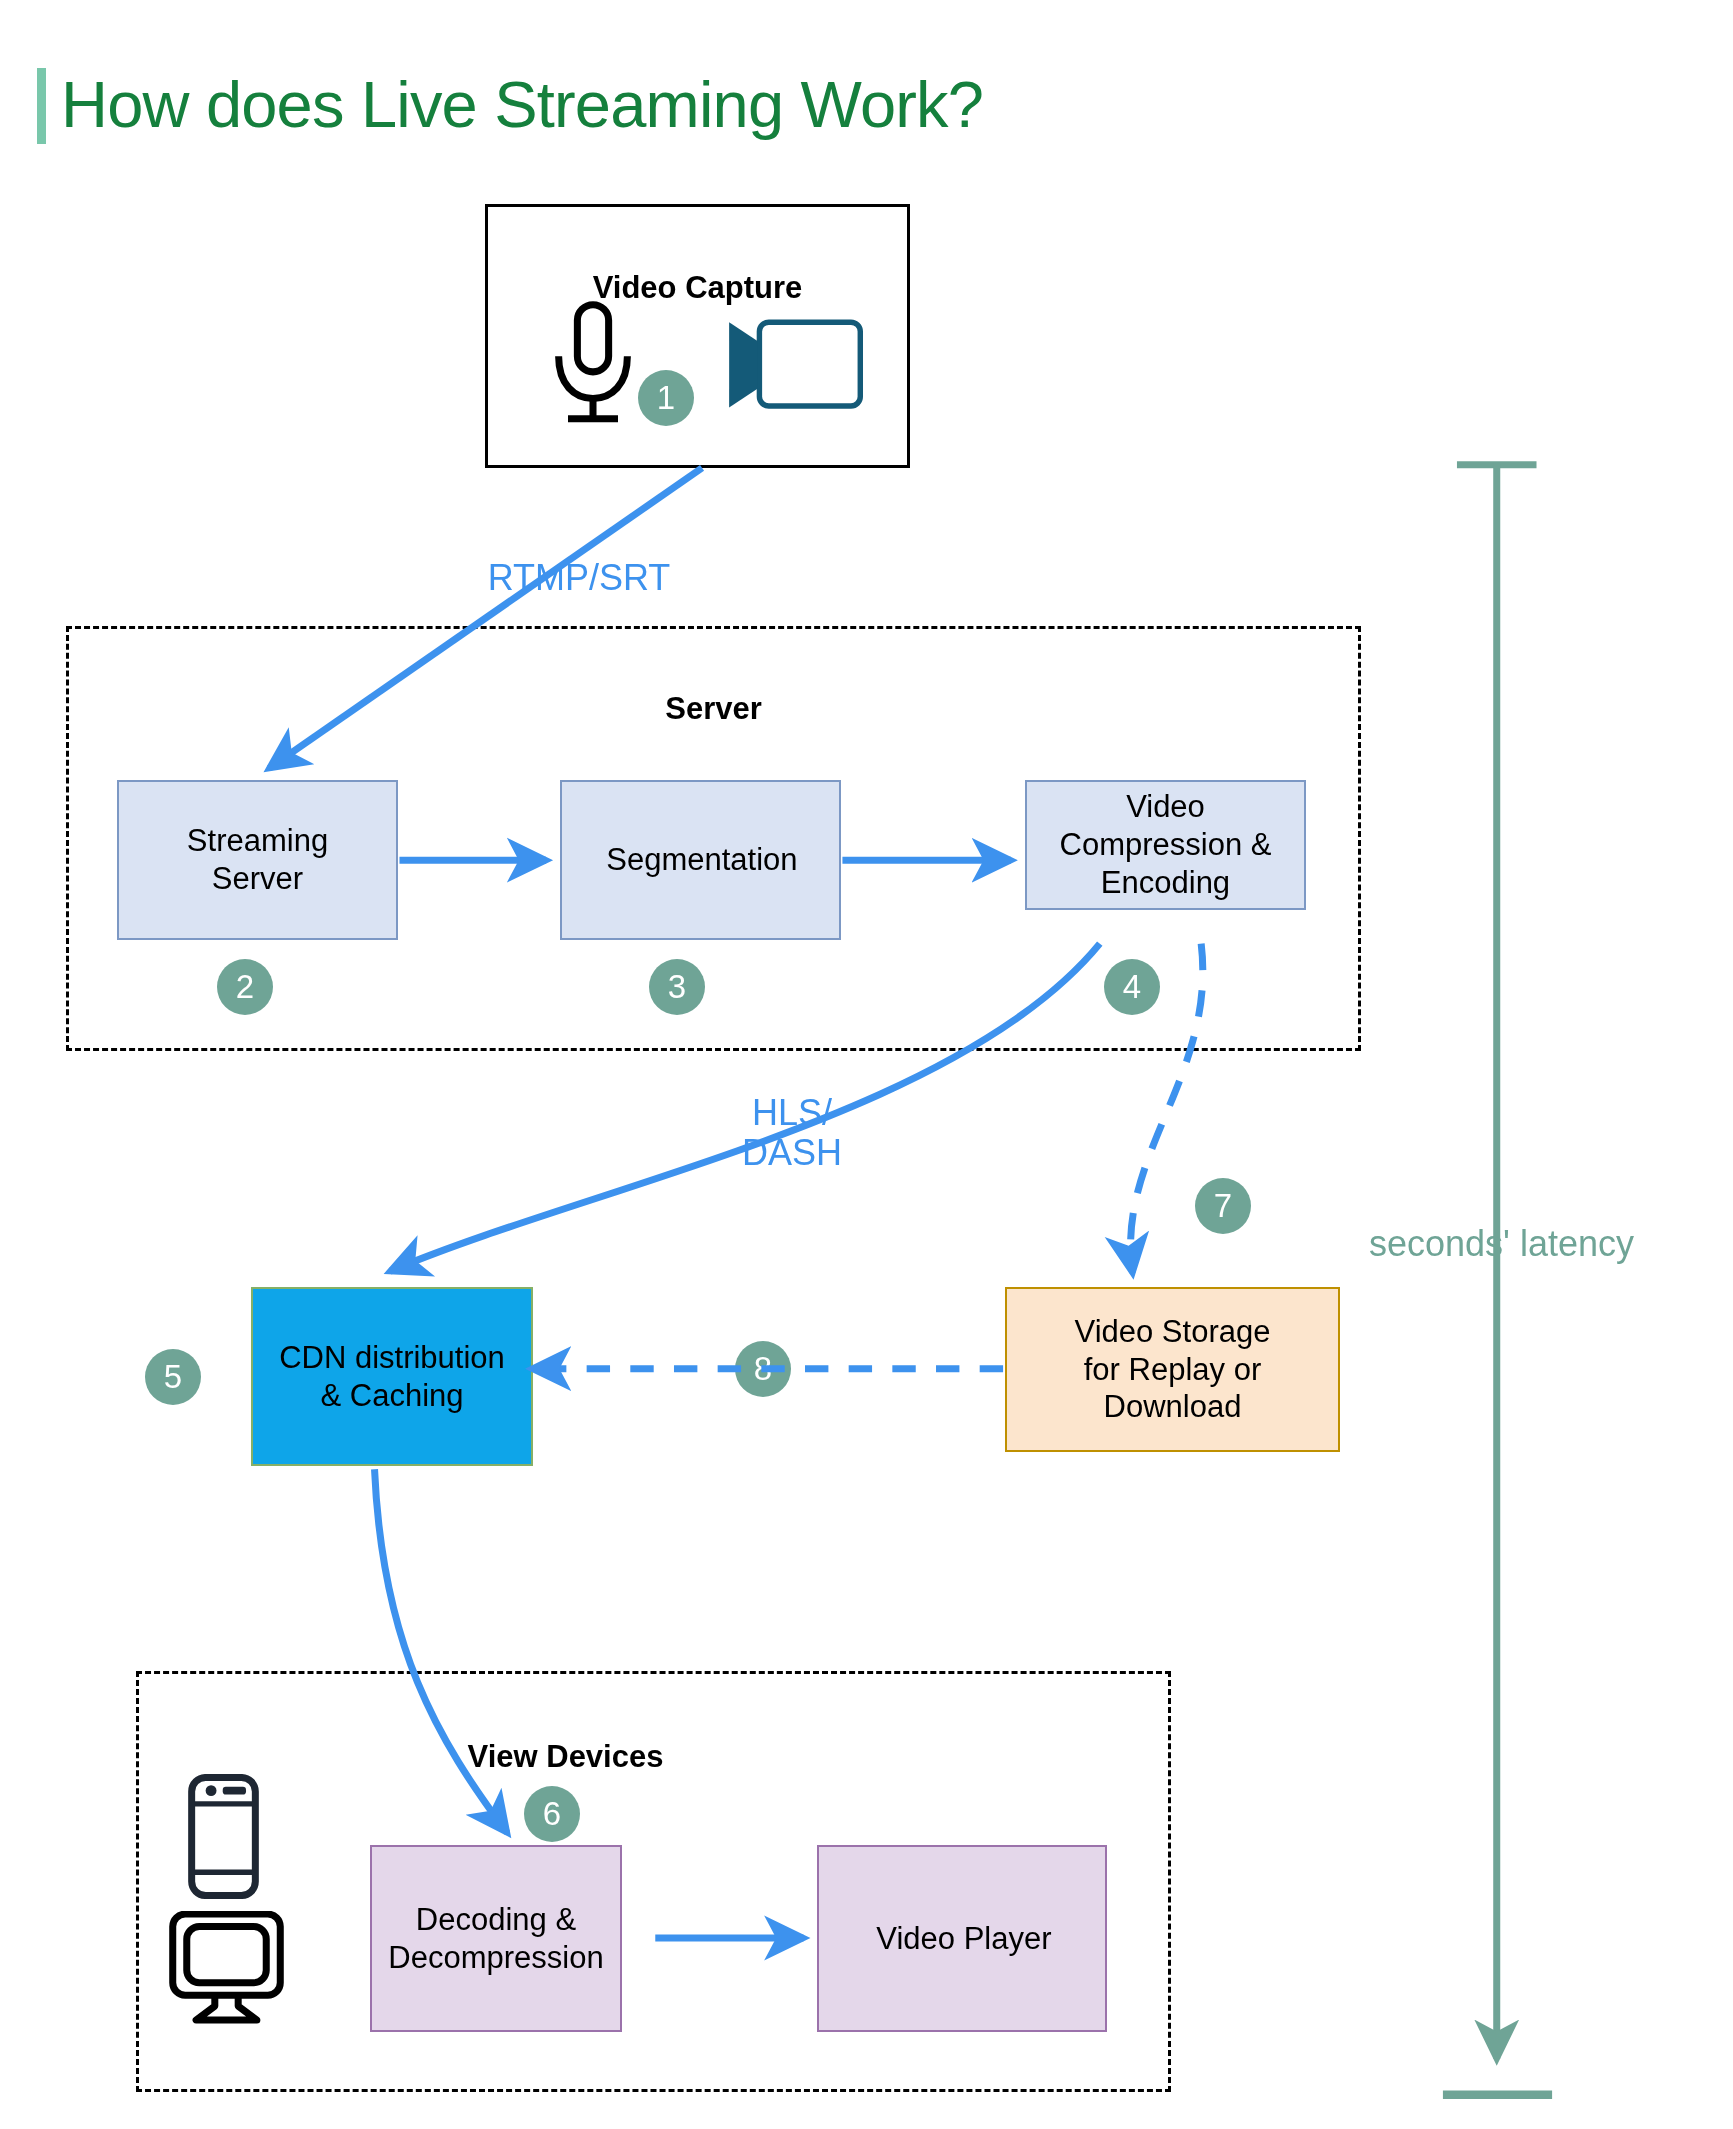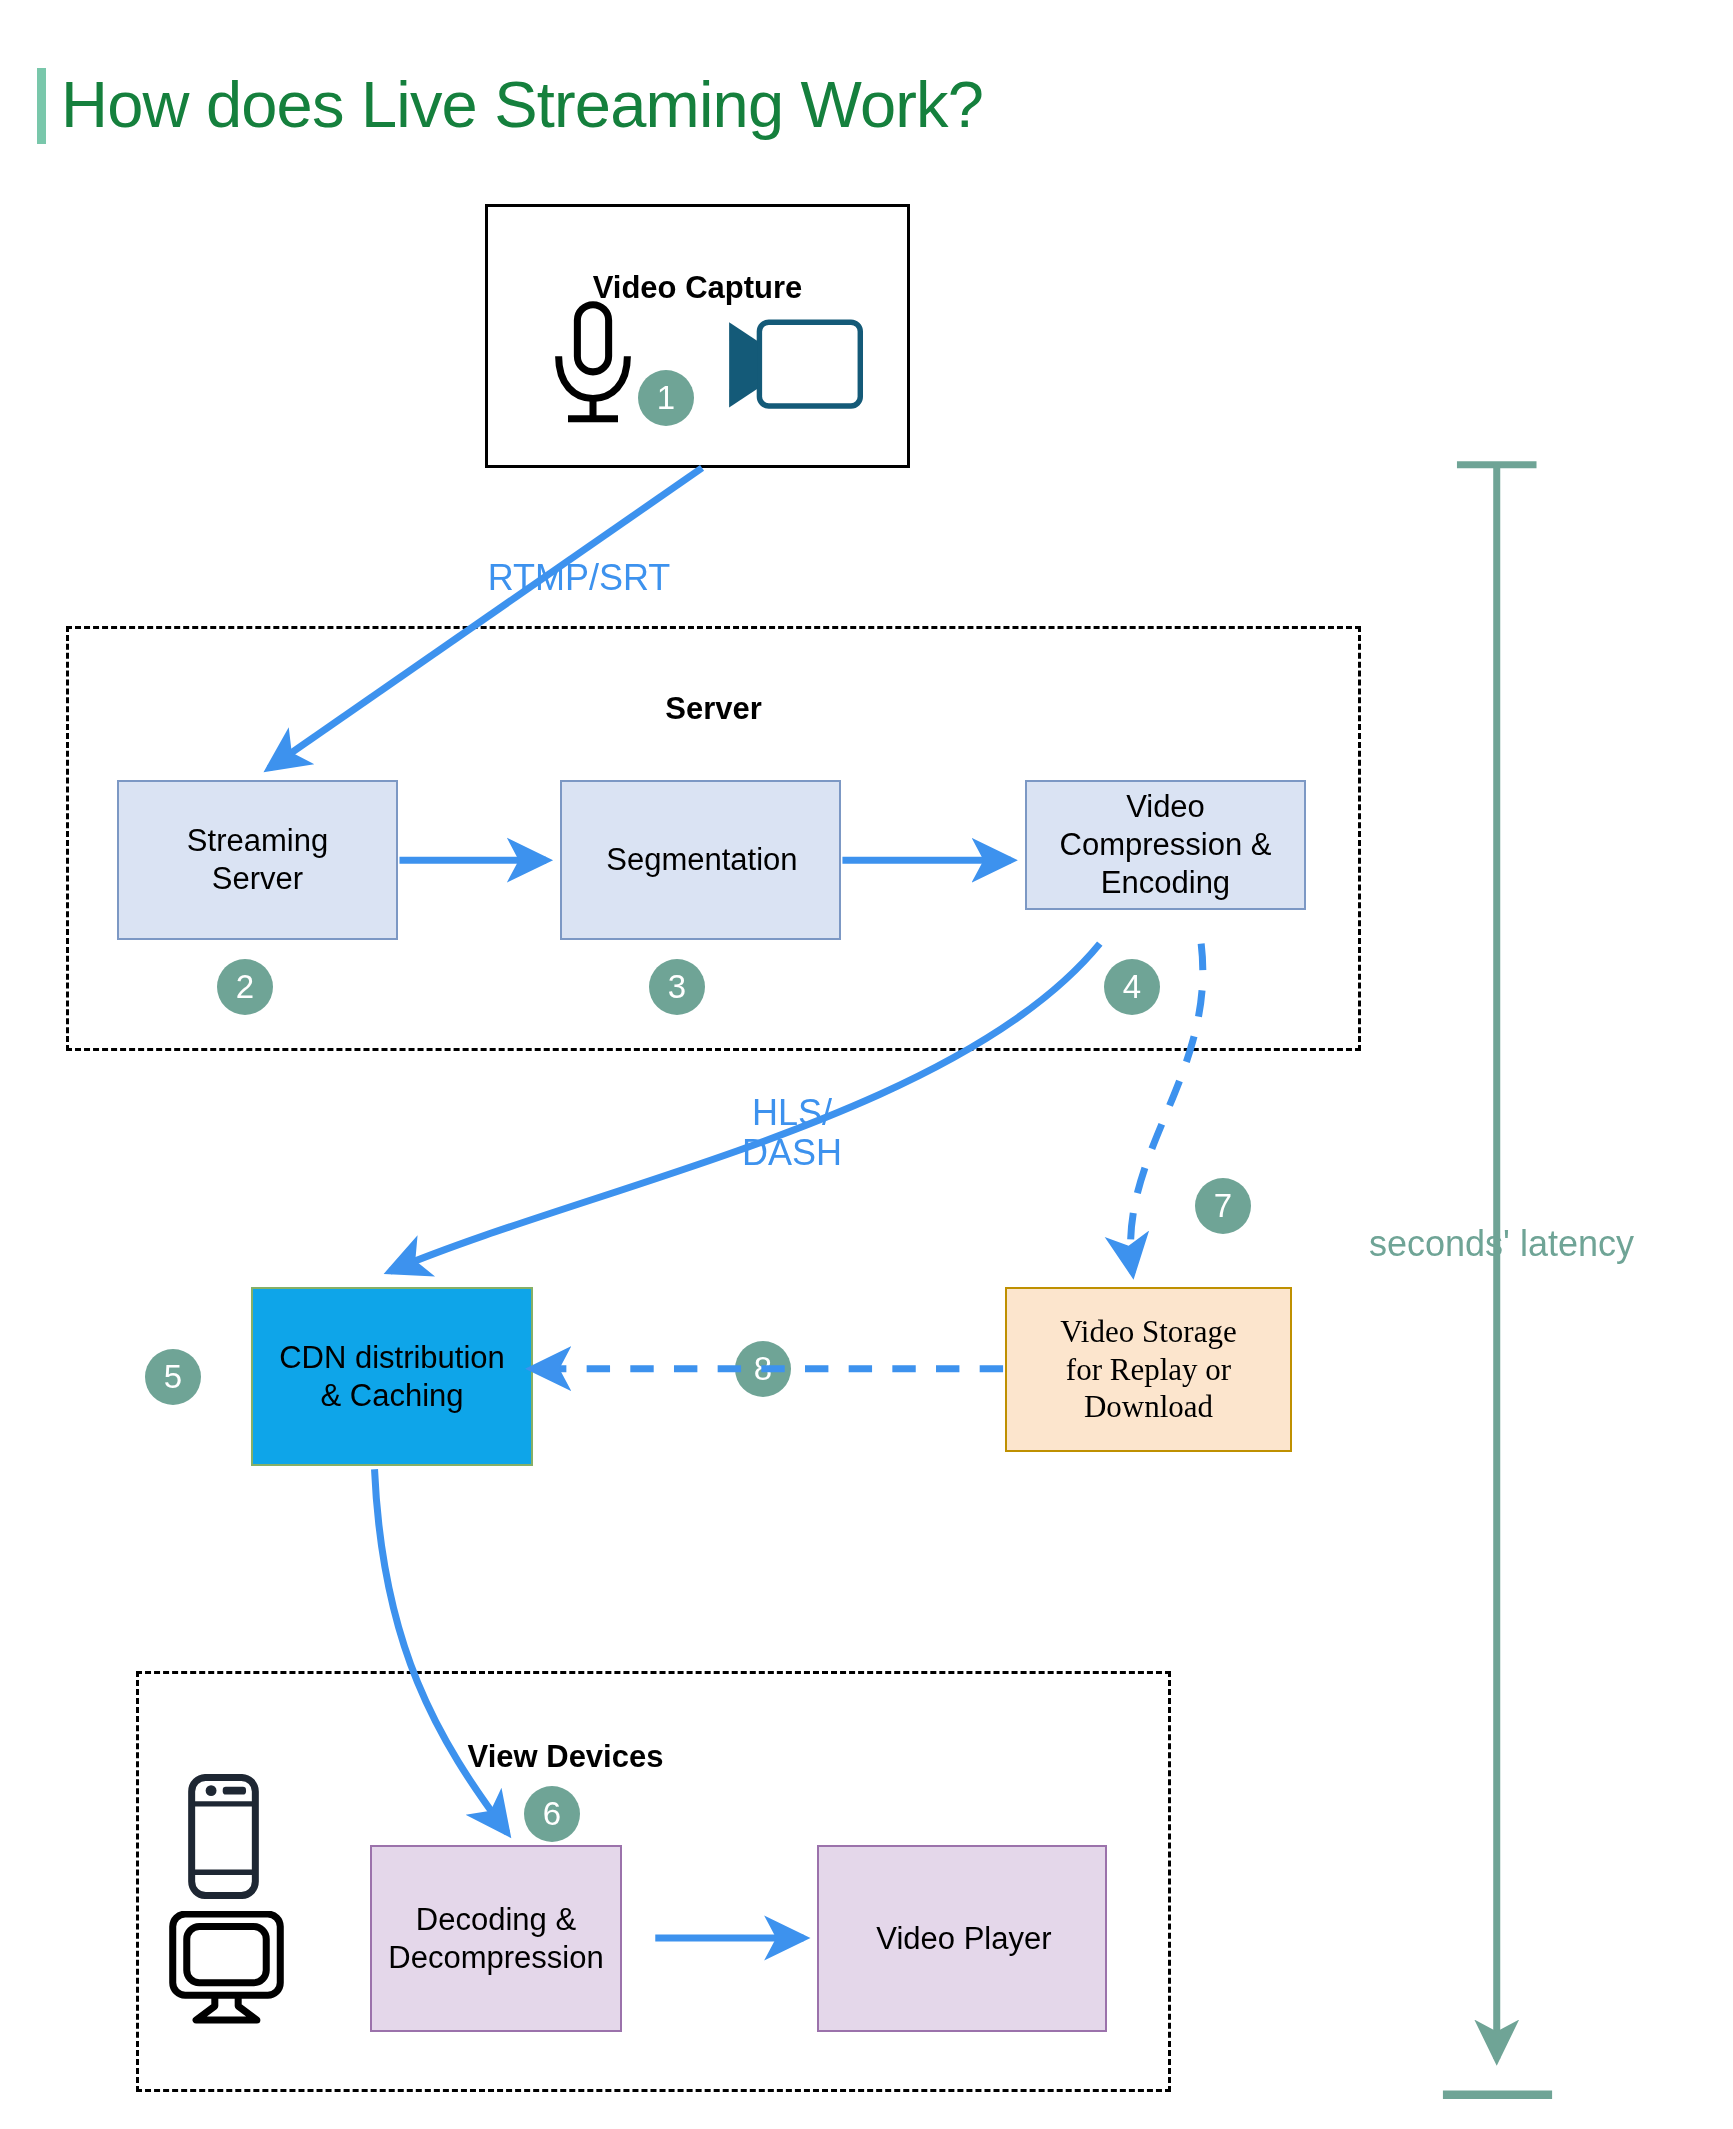--- a/index.html
+++ b/index.html
@@ -83,21 +83,21 @@
 
 <div class="node blue-node" style="left:1025px;top:780px;width:281px;height:130px;">Video
 Compression &amp;
 Encoding</div>
 <div class="badge" style="left:1104px;top:959px;">4</div>
 
 <div class="node green-node" style="left:232px;top:1287px;width:282px;height:179px;">CDN distribution
 &amp; Caching</div>
 <div class="badge" style="left:145px;top:1349px;">5</div>
 
-<div class="node orange-node" style="left:1005px;top:1287px;width:287px;height:165px;font-family:Liberation Serif, serif;">Video Storage
+<div class="node orange-node" style="left:1005px;top:1287px;width:335px;height:165px;">Video Storage
 for Replay or
 Download</div>
 <div class="badge" style="left:735px;top:1341px;">8</div>
 <div class="badge" style="left:1195px;top:1178px;">7</div>
 
 <div class="group" style="left:136px;top:1671px;width:1035px;height:421px;"></div>
 <div class="group-title" style="left:390px;top:1691px;width:351px;">View Devices</div>
 
 <svg style="position:absolute;left:187px;top:1774px;width:73px;height:125px;" viewBox="0 0 94 160">
   <rect x="6" y="4" width="82" height="152" rx="18" fill="#fff" stroke="#1e2733" stroke-width="9"></rect>

